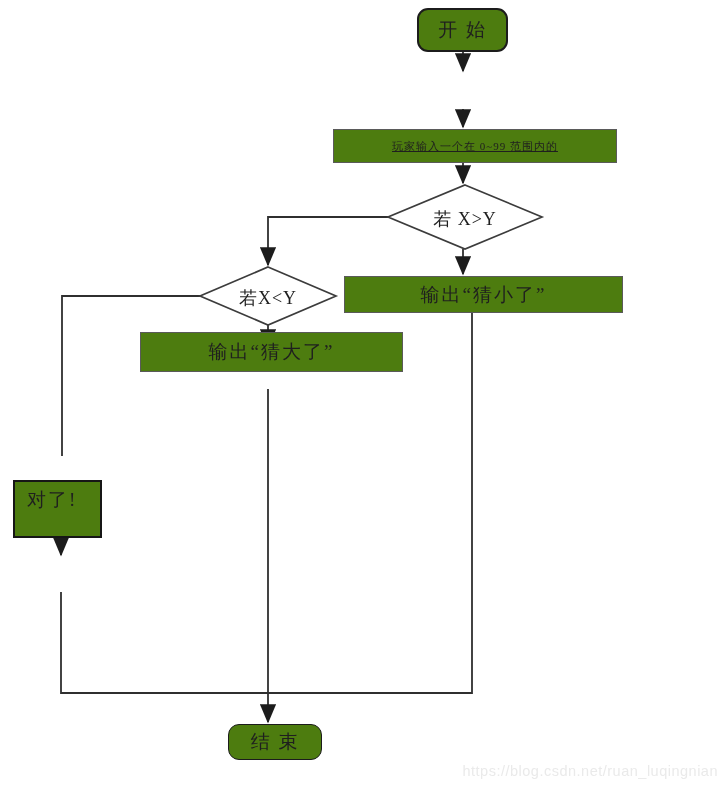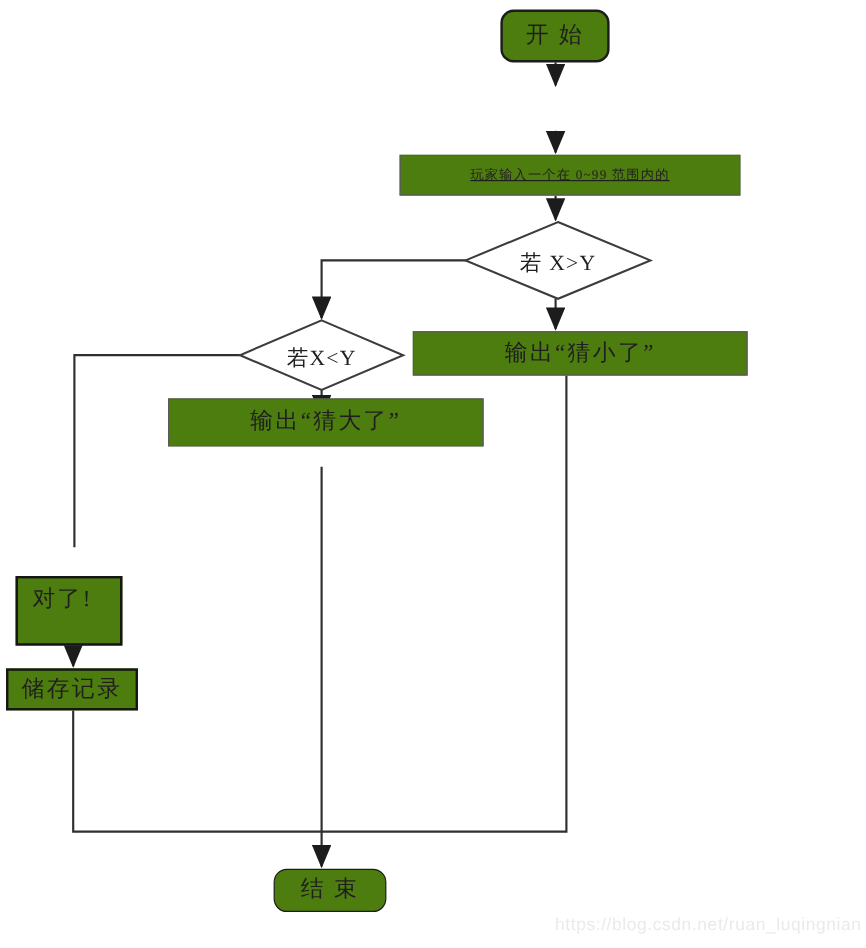--- a/index.html
+++ b/index.html
@@ -78,22 +78,19 @@
   </div>
 
   <div class="node process fs-out" style="left:140px;top:332px;width:263px;height:40px;">
     <span>输出“猜大了”</span>
   </div>
 
   <div class="node thick fs-out top-left" style="left:13px;top:456px;width:89px;height:58px;margin-top:24px;">
     <span>对了!</span>
   </div>
 
-  <div class="node thick fs-out" style="left:5px;top:557px;width:110px;height:35px;">
-    <span>储存记录</span>
-  </div>
 
   <div class="node terminal" style="left:228px;top:724px;width:94px;height:36px;border-width:1.7px;">
     <span>结  束</span>
   </div>
 
   <div id="watermark">https://blog.csdn.net/ruan_luqingnian</div>
 </div>
 
 </body></html>

